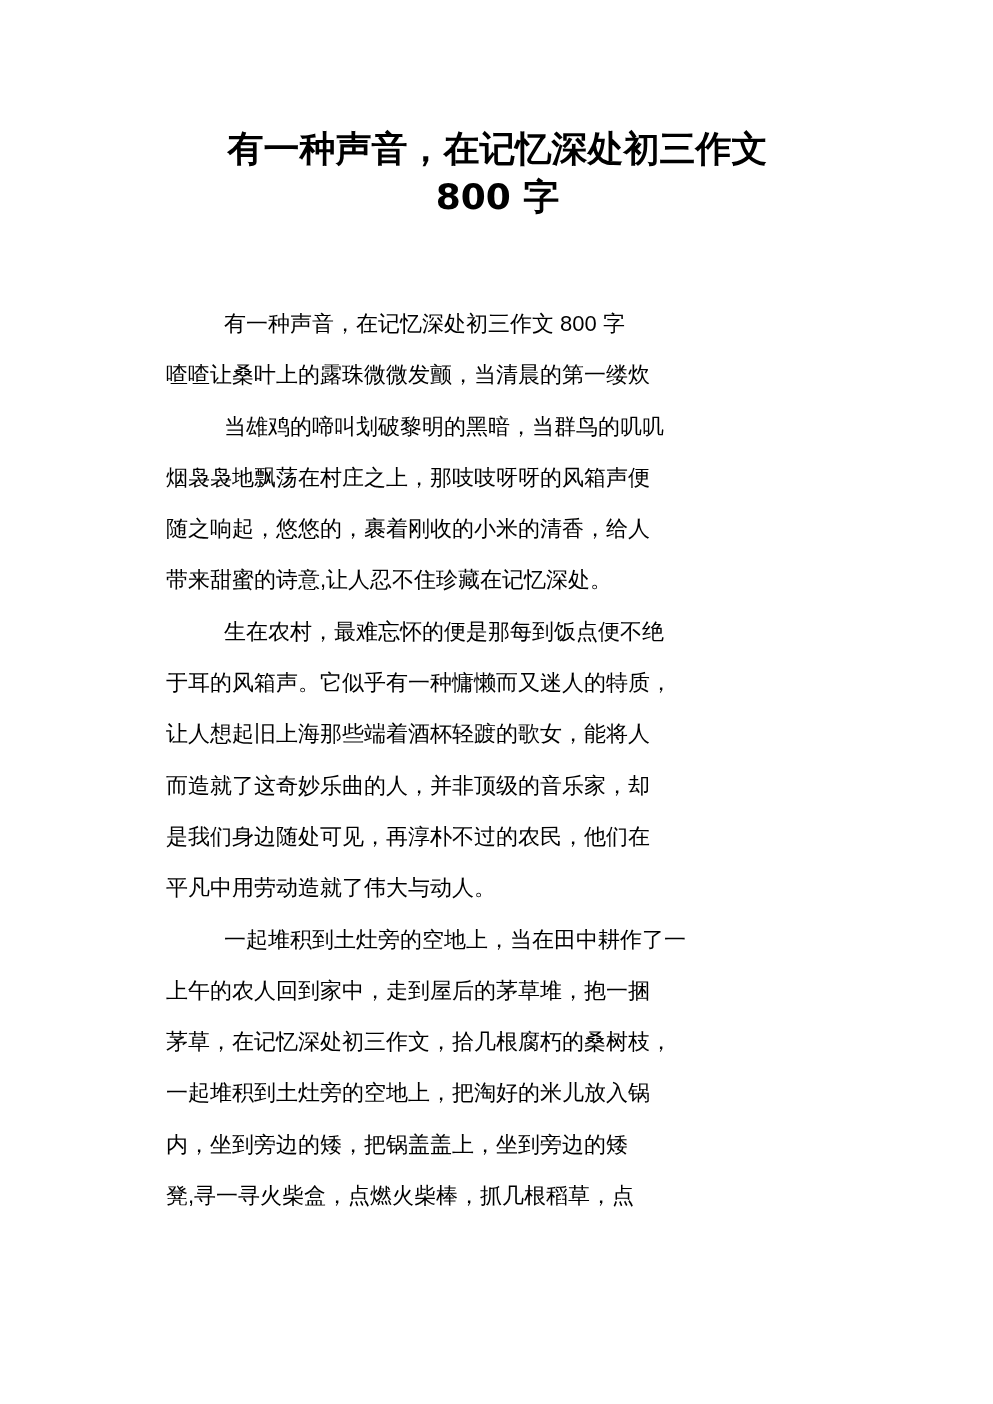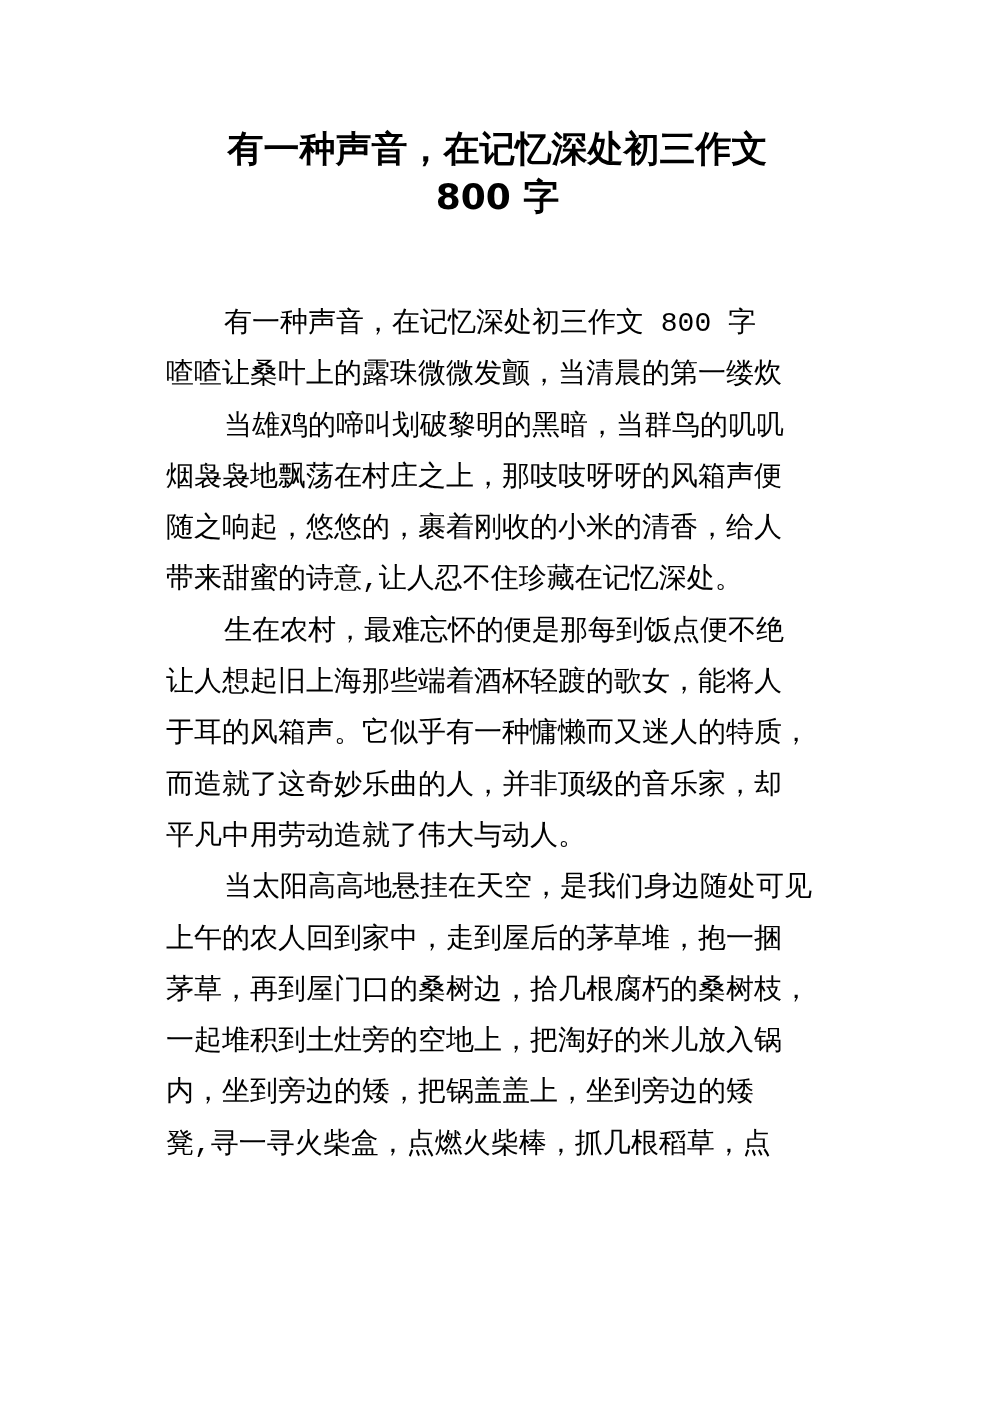--- a/index.html
+++ b/index.html
@@ -32,22 +32,22 @@
       font-size: 36px;
       line-height: 48px;
       letter-spacing: 0px;
     }
     .title .line { display: block; white-space: nowrap; }
     .body-text {
       position: absolute;
       left: 166px;
       top: 298px;
       width: 670px;
-      font-family: Liberation Mono, monospace;
-      font-size: 28px;
+      font-family: Liberation Sans, sans-serif;
+      font-size: 22px;
       line-height: 51.3px;
     }
     .body-text .line {
       display: block;
       white-space: nowrap;
       height: 51.3px;
     }
     .body-text .indent { padding-left: 58px; }
   </style>
 </head>
@@ -66,29 +66,30 @@
     <div>
       <span class="line">喳喳让桑叶上的露珠微微发颤，当清晨的第一缕炊</span>
       <span class="line indent">当雄鸡的啼叫划破黎明的黑暗，当群鸟的叽叽</span>
       <span class="line">烟袅袅地飘荡在村庄之上，那吱吱呀呀的风箱声便</span>
       <span class="line">随之响起，悠悠的，裹着刚收的小米的清香，给人</span>
       <span class="line">带来甜蜜的诗意,让人忍不住珍藏在记忆深处。</span>
     </div>
 
     <div>
       <span class="line indent">生在农村，最难忘怀的便是那每到饭点便不绝</span>
+      <span class="line">于耳的风箱声。它似乎有一种慵懒而又迷人的特质，</span>
       <span class="line">让人想起旧上海那些端着酒杯轻踱的歌女，能将人</span>
-      <span class="line">于耳的风箱声。它似乎有一种慵懒而又迷人的特质，</span>
       <span class="line">而造就了这奇妙乐曲的人，并非顶级的音乐家，却</span>
+      <span class="line">是我们身边随处可见，再淳朴不过的农民，他们在</span>
       <span class="line">平凡中用劳动造就了伟大与动人。</span>
     </div>
 
     <div>
-      <span class="line indent">当太阳高高地悬挂在天空，是我们身边随处可见</span>
+      <span class="line indent">一起堆积到土灶旁的空地上，当在田中耕作了一</span>
       <span class="line">上午的农人回到家中，走到屋后的茅草堆，抱一捆</span>
-      <span class="line">茅草，再到屋门口的桑树边，拾几根腐朽的桑树枝，</span>
+      <span class="line">茅草，在记忆深处初三作文，拾几根腐朽的桑树枝，</span>
       <span class="line">一起堆积到土灶旁的空地上，把淘好的米儿放入锅</span>
       <span class="line">内，坐到旁边的矮，把锅盖盖上，坐到旁边的矮</span>
       <span class="line">凳,寻一寻火柴盒，点燃火柴棒，抓几根稻草，点</span>
     </div>
   </div>
 
 </div>
 
 </body></html>

